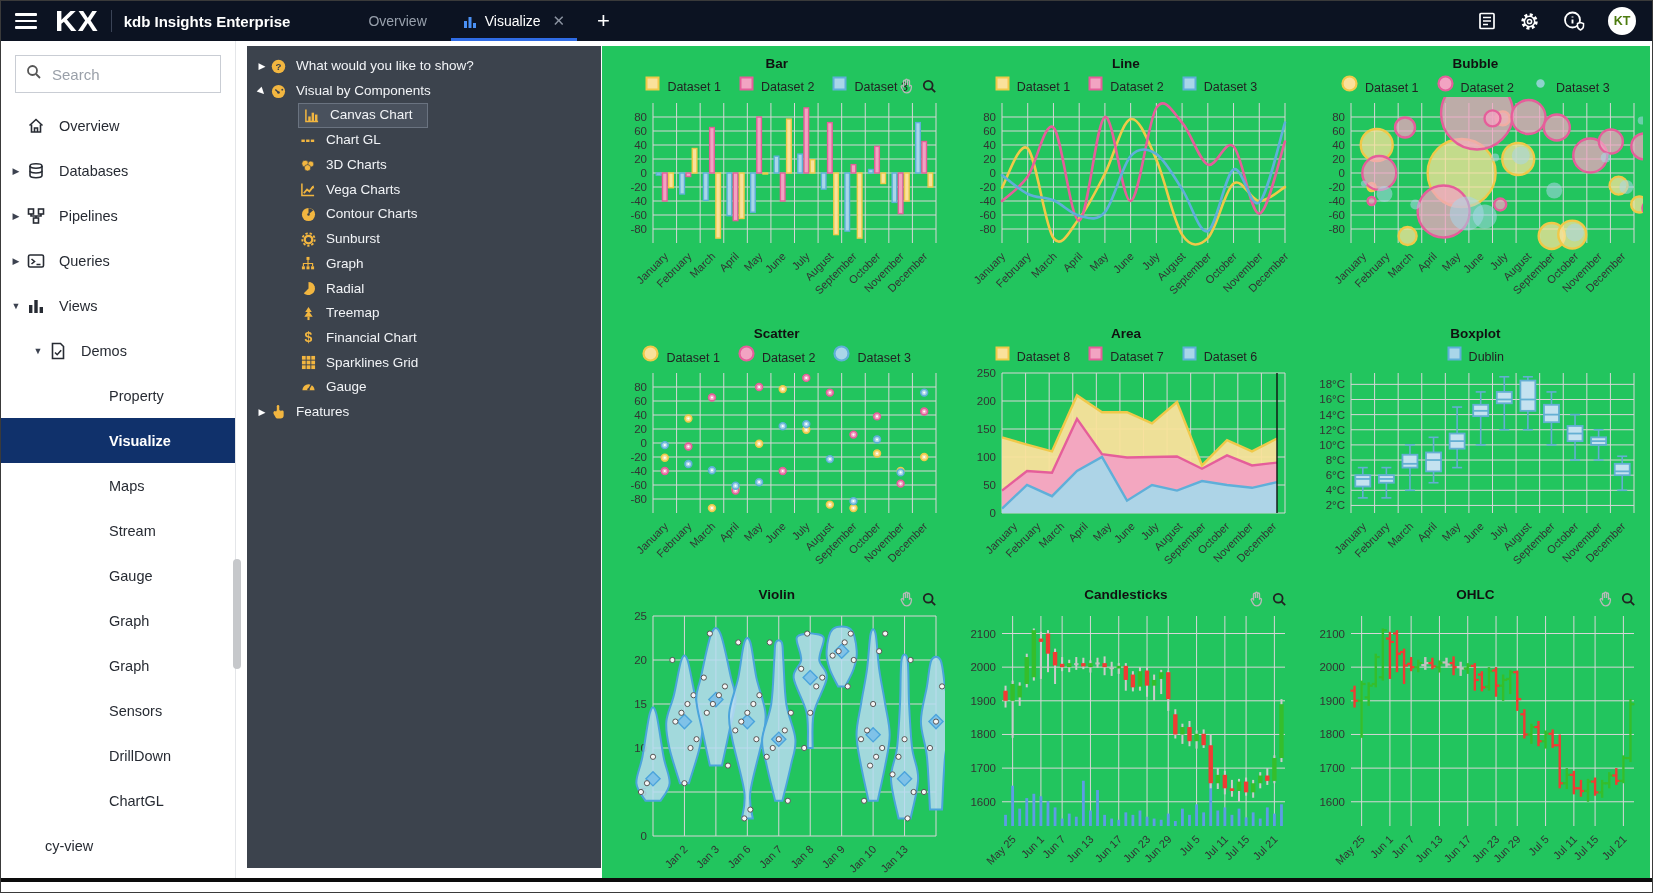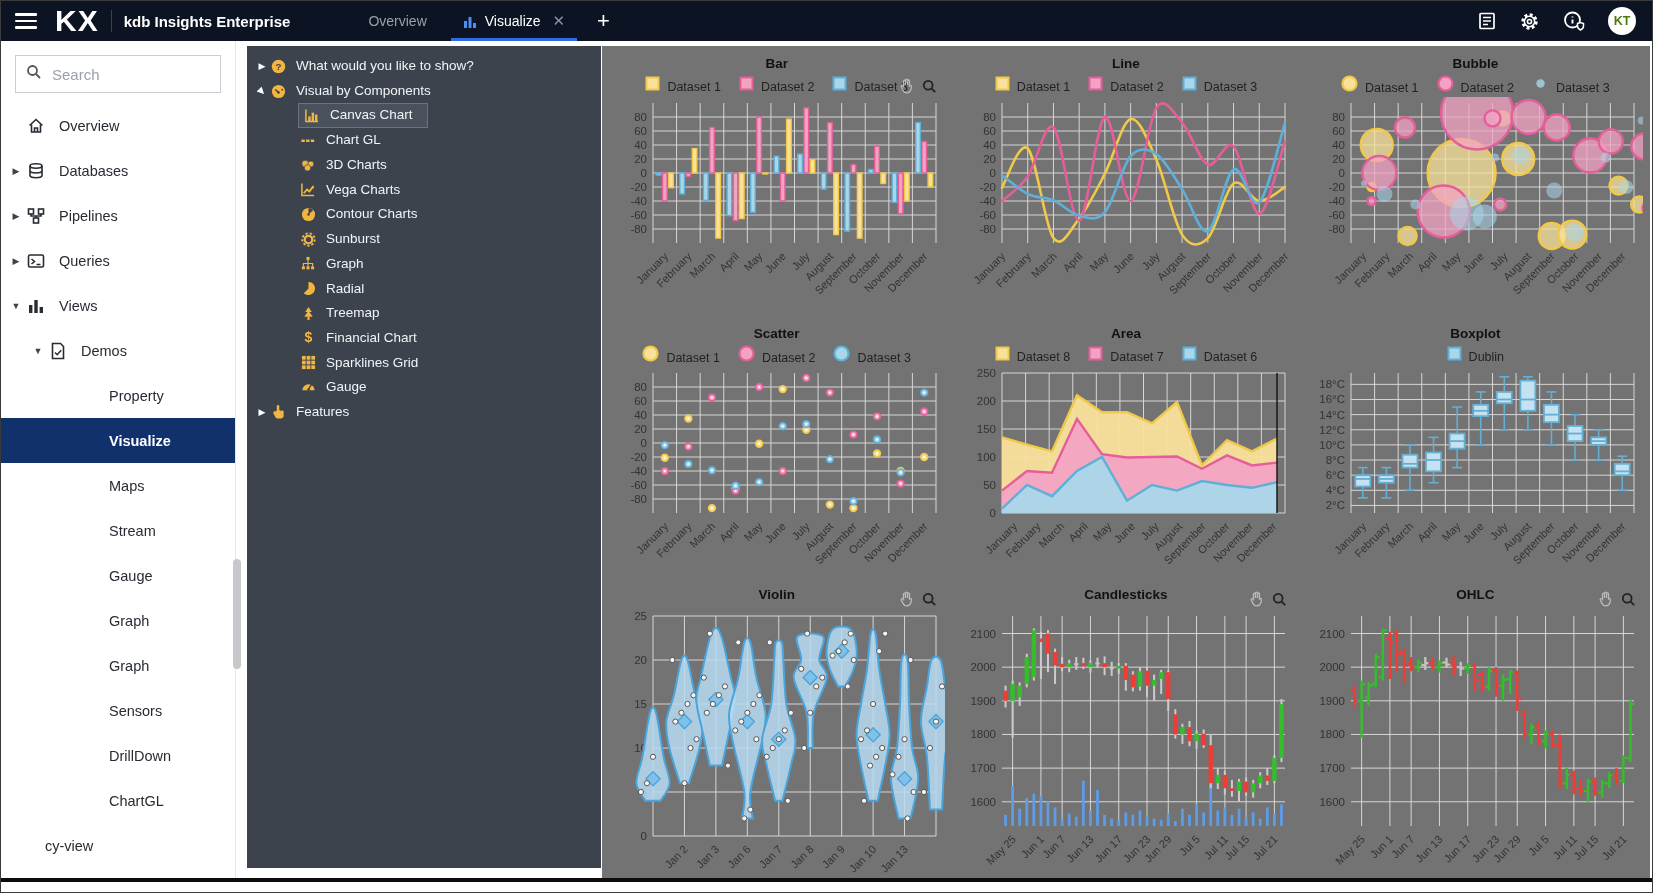--- a/index.html
+++ b/index.html
@@ -36,21 +36,21 @@
   
   .treepanel{position:absolute;left:246px;top:45px;width:354px;height:822px;background:#3c434d;padding-top:8px;box-sizing:border-box;overflow:hidden;}
   .tree-row{height:24.7px;display:flex;align-items:center;color:#f2f4f7;font-size:13.5px;cursor:pointer;white-space:nowrap;}
   .tree-row .tarrow{width:14px;margin-left:8px;color:#fff;font-size:9px;text-align:center;flex:none;}
   .tree-row.child{padding-left:52px;}
   .tree-row .ticon{width:18px;margin-right:7px;display:inline-flex;justify-content:center;flex:none;}
   .tree-label{padding:2px 6px 3px 2px;}
   .tree-row.selected .tree-sel{background:#49515d;outline:1px solid #6a7380;display:flex;align-items:center;padding:1px 8px 2px 4px;}
   .tree-row .tree-sel{display:flex;align-items:center;}
   
-  .charts{position:absolute;left:601px;top:45px;right:2px;bottom:14px;background:#737373;display:grid;grid-template-columns:1fr 1fr 1fr;grid-template-rows:270px 261px auto;}
+  .charts{position:absolute;left:601px;top:45px;right:2px;bottom:14px;background:#22c55e;display:grid;grid-template-columns:1fr 1fr 1fr;grid-template-rows:270px 261px auto;}
   .cell{position:relative;text-align:center;}
   .cell h3{margin:10px 0 2px 0;font-size:13.5px;color:#111;}
   .legend{display:flex;justify-content:center;align-items:center;gap:18px;height:24px;font-size:12.5px;color:#222;}
   .legend .li{display:flex;align-items:flex-end;gap:7px;cursor:pointer;}
   .cell svg.plot{display:block;margin:0 auto;}
   .tools{position:absolute;right:14px;top:32px;display:flex;gap:8px;align-items:center;}
   .bottom-strip{position:absolute;left:0;right:0;top:877px;height:4px;background:#0c0c0c;}
 </style>
 </head>
 <body>

